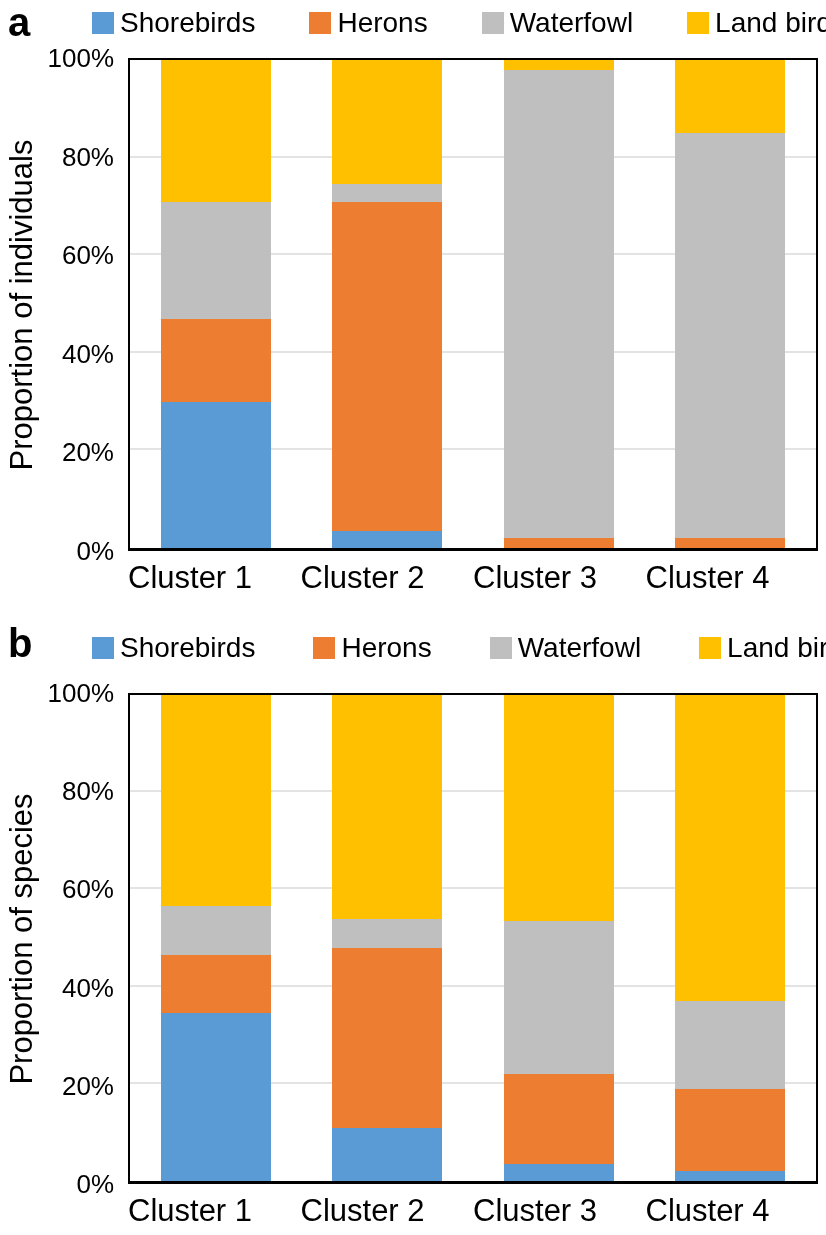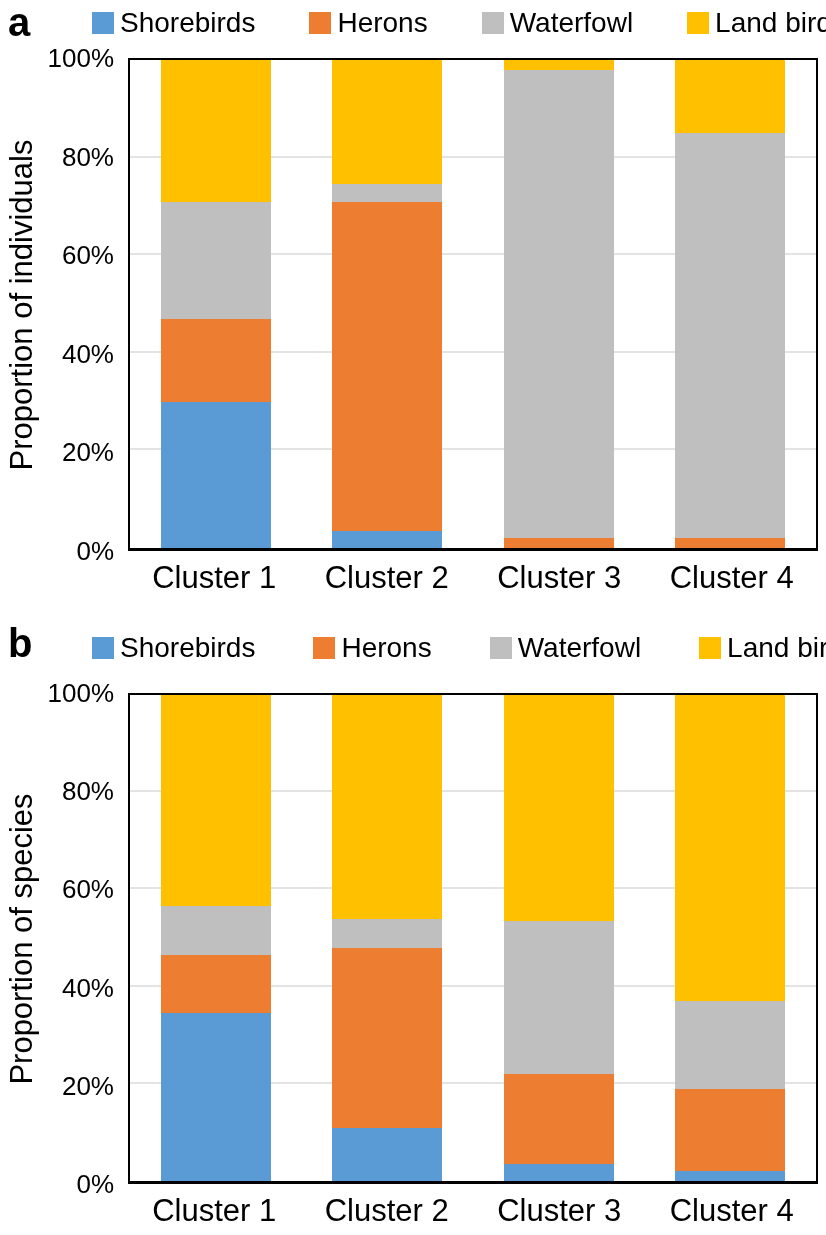--- a/index.html
+++ b/index.html
@@ -78,21 +78,21 @@
     font-size:31px;
   }
 
   .xlabels {
     position:absolute; left:128px; width:690px;
     display:flex;
   }
   .panel-a .xlabels { top:560px; }
   .panel-b .xlabels { top:576px; }
   .xlabel {
-    flex:1; text-align:center; font-size:31px;
+    flex:1; font-size:31px;
   }
 </style>
 </head>
 <body>
 
 <div class="figure">
 
   <section class="panel panel-a">
     <div class="panel-letter">a</div>
 

